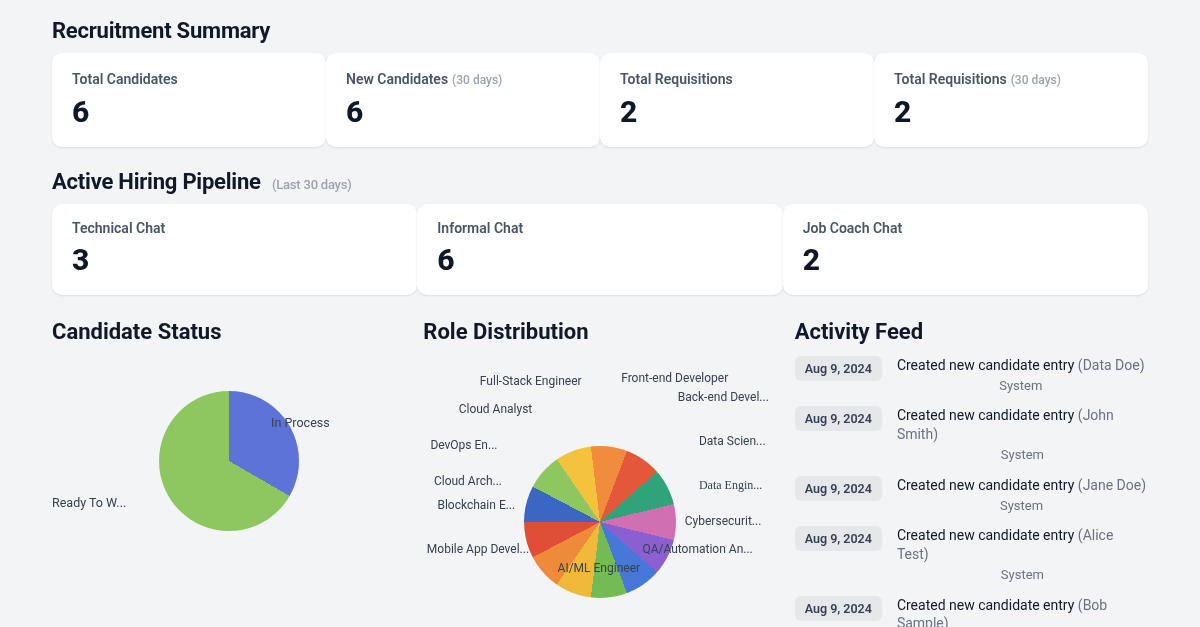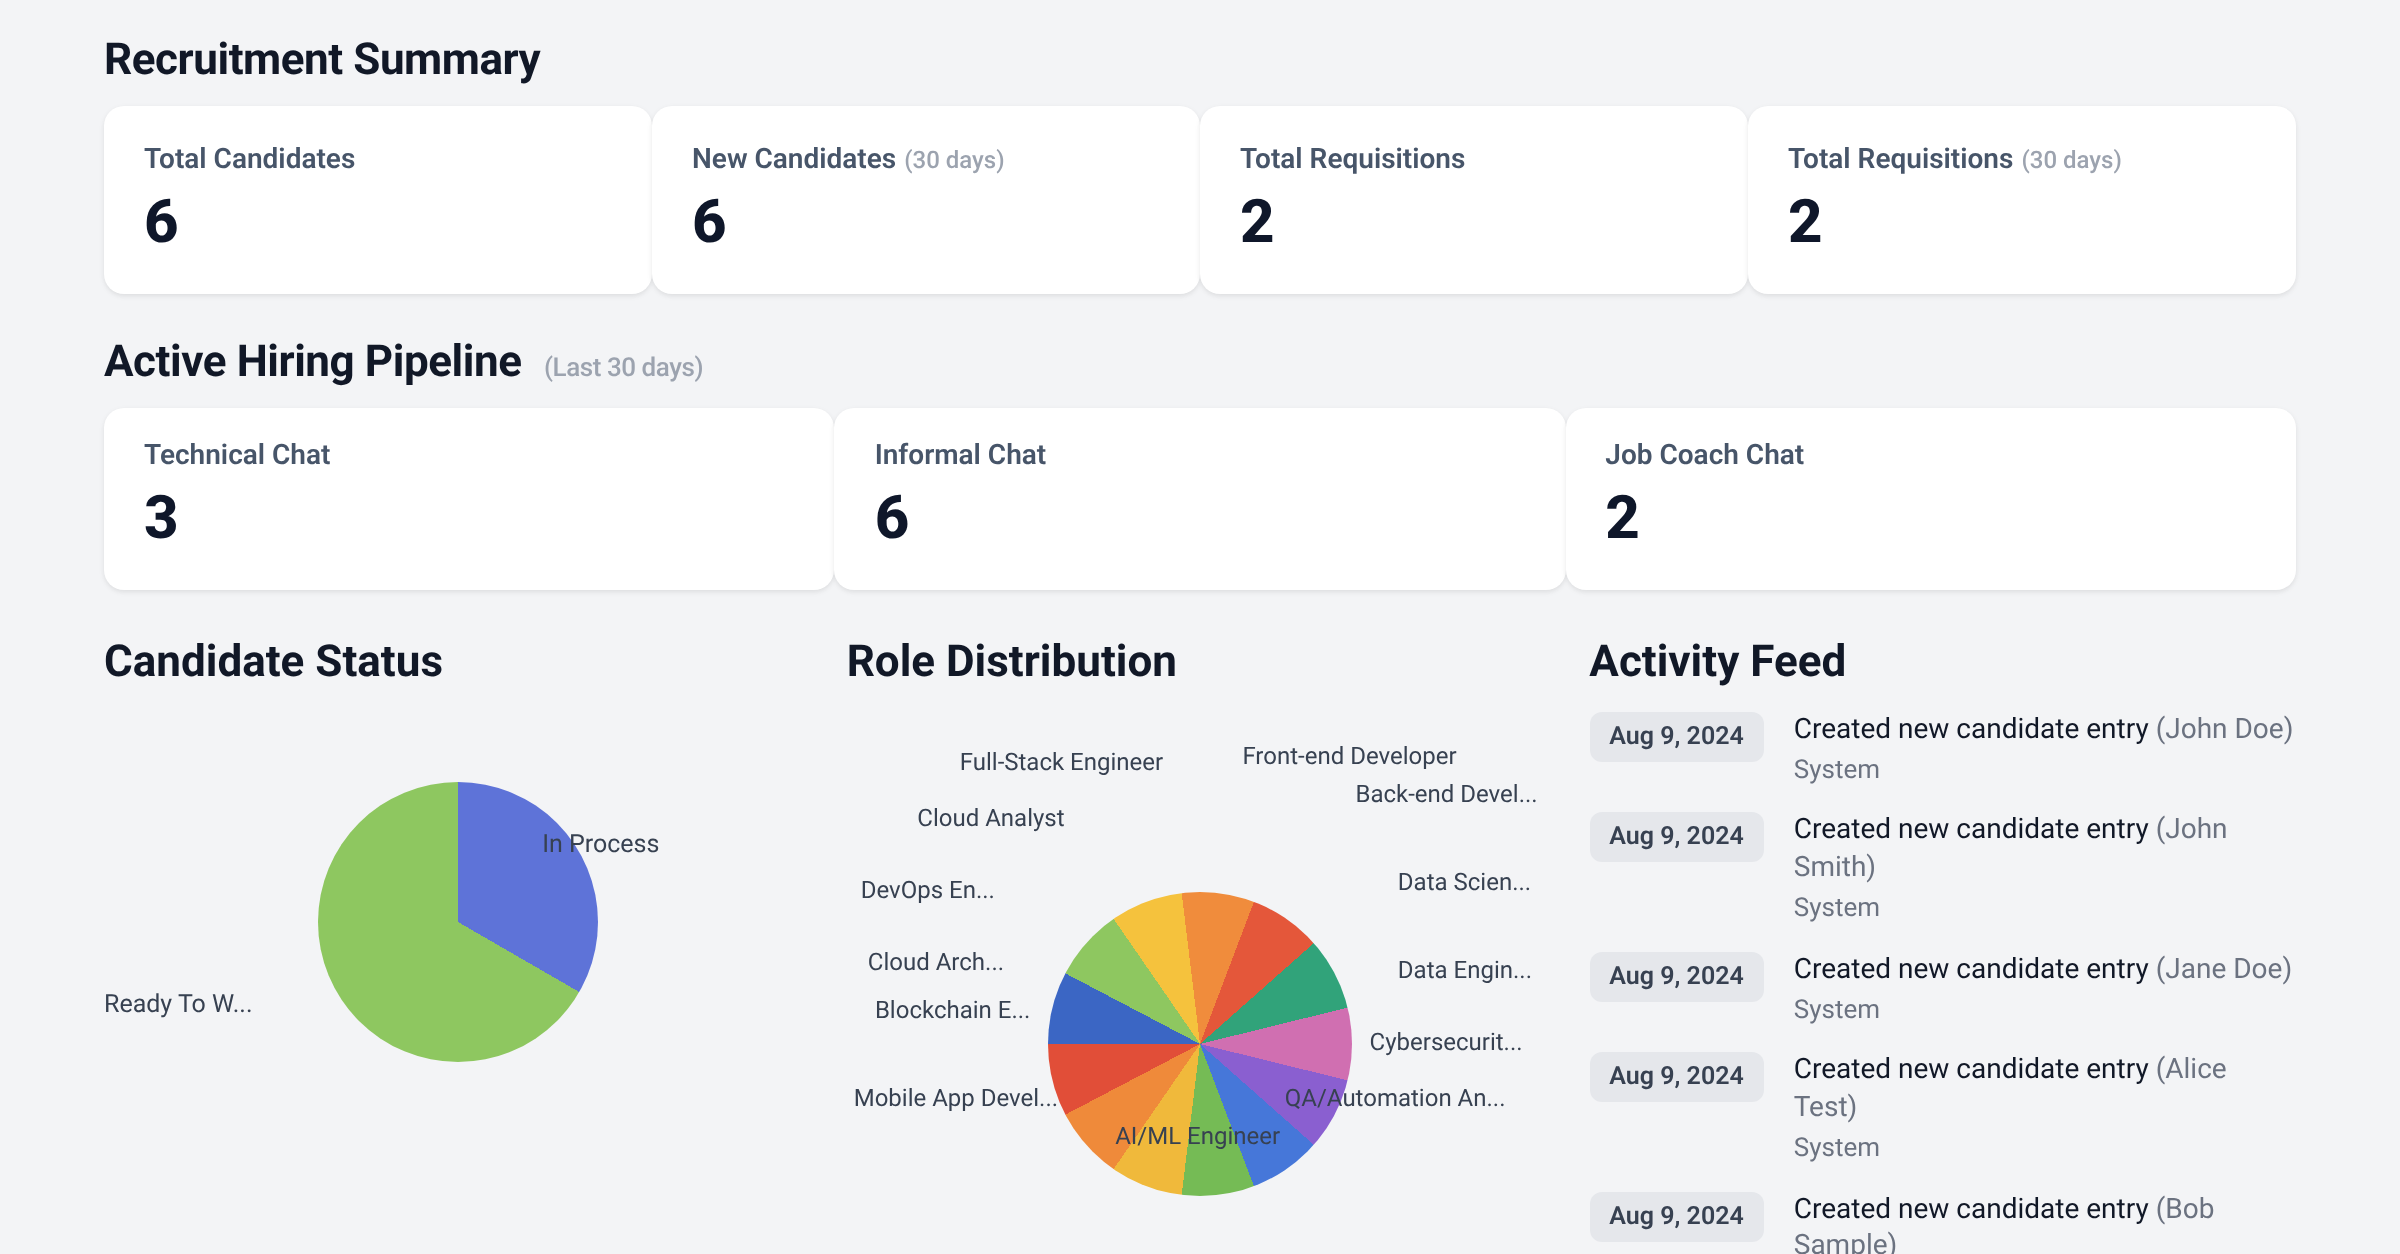--- a/index.html
+++ b/index.html
@@ -106,21 +106,21 @@
     font-weight:600;
     padding:5px 10px;
     border-radius:6px;
     white-space:nowrap;
     flex-shrink:0;
   }
   .feed-body{font-size:14px;line-height:1.35;}
   .feed-text{color:#111827;}
   .feed-name{color:var(--link);}
   .feed-paren{color:var(--link);}
-  .feed-actor{font-size:13px;color:var(--muted);margin-top:2px;}
+  .feed-actor{font-size:13px;color:var(--muted);margin-top:2px;text-align:center;}
   .gap-section{height:22px;}
 </style>
 </head>
 <body>
 
 <div class="page">
 
   <h2 class="section">Recruitment Summary</h2>
   <div class="cards cards-4">
     <div class="card">
@@ -173,40 +173,40 @@
       </div>
     </div>
 
     <div>
       <h2 class="panel-title">Role Distribution</h2>
       <div class="role-wrap">
         <div class="role-pie" id="role-pie" style="background: conic-gradient(from -90deg, rgb(59, 102, 196) 0deg, rgb(59, 102, 196) 27.6923deg, rgb(142, 199, 96) 27.6923deg, rgb(142, 199, 96) 55.3846deg, rgb(245, 194, 61) 55.3846deg, rgb(245, 194, 61) 83.0769deg, rgb(240, 140, 60) 83.0769deg, rgb(240, 140, 60) 110.769deg, rgb(228, 87, 58) 110.769deg, rgb(228, 87, 58) 138.462deg, rgb(49, 163, 122) 138.462deg, rgb(49, 163, 122) 166.154deg, rgb(208, 111, 177) 166.154deg, rgb(208, 111, 177) 193.846deg, rgb(138, 95, 208) 193.846deg, rgb(138, 95, 208) 221.538deg, rgb(70, 119, 217) 221.538deg, rgb(70, 119, 217) 249.231deg, rgb(117, 187, 85) 249.231deg, rgb(117, 187, 85) 276.923deg, rgb(240, 185, 59) 276.923deg, rgb(240, 185, 59) 304.615deg, rgb(239, 138, 58) 304.615deg, rgb(239, 138, 58) 332.308deg, rgb(225, 78, 56) 332.308deg, rgb(225, 78, 56) 360deg);"></div>
         <div class="role-label" style="left:56%;top:15px;">Front-end Developer</div>
         <div class="role-label" style="left:72%;top:34px;text-align:center;">Back-end Devel...</div>
         <div class="role-label" style="left:78%;top:78px;">Data Scien...</div>
-        <div class="role-label" style="left:78%;top:122px;">Data Engin...</div>
+        <div class="role-label" style="left:78%;top:122px;font-family:Liberation Serif, serif;">Data Engin...</div>
         <div class="role-label" style="left:74%;top:158px;">Cybersecurit...</div>
         <div class="role-label" style="left:62%;top:186px;">QA/Automation An...</div>
         <div class="role-label" style="left:38%;top:205px;">AI/ML Engineer</div>
         <div class="role-label" style="left:1%;top:186px;">Mobile App Devel...</div>
         <div class="role-label" style="left:4%;top:142px;">Blockchain E...</div>
         <div class="role-label" style="left:3%;top:118px;">Cloud Arch...</div>
         <div class="role-label" style="left:2%;top:82px;">DevOps En...</div>
         <div class="role-label" style="left:10%;top:46px;">Cloud Analyst</div>
         <div class="role-label" style="left:16%;top:18px;">Full-Stack Engineer</div>
       </div>
     </div>
 
     <div>
       <h2 class="panel-title">Activity Feed</h2>
       <div class="feed" id="feed">
           <div class="feed-item">
             <div class="badge">Aug 9, 2024</div>
             <div class="feed-body">
-              <div><span class="feed-text">Created new candidate entry </span><span class="feed-paren">(</span><span class="feed-name">John Doe</span><span class="feed-paren">)</span></div>
+              <div><span class="feed-text">Created new candidate entry </span><span class="feed-paren">(</span><span class="feed-name">Data Doe</span><span class="feed-paren">)</span></div>
               <div class="feed-actor">System</div>
             </div>
           </div>
           <div class="feed-item">
             <div class="badge">Aug 9, 2024</div>
             <div class="feed-body">
               <div><span class="feed-text">Created new candidate entry </span><span class="feed-paren">(</span><span class="feed-name">John Smith</span><span class="feed-paren">)</span></div>
               <div class="feed-actor">System</div>
             </div>
           </div>

